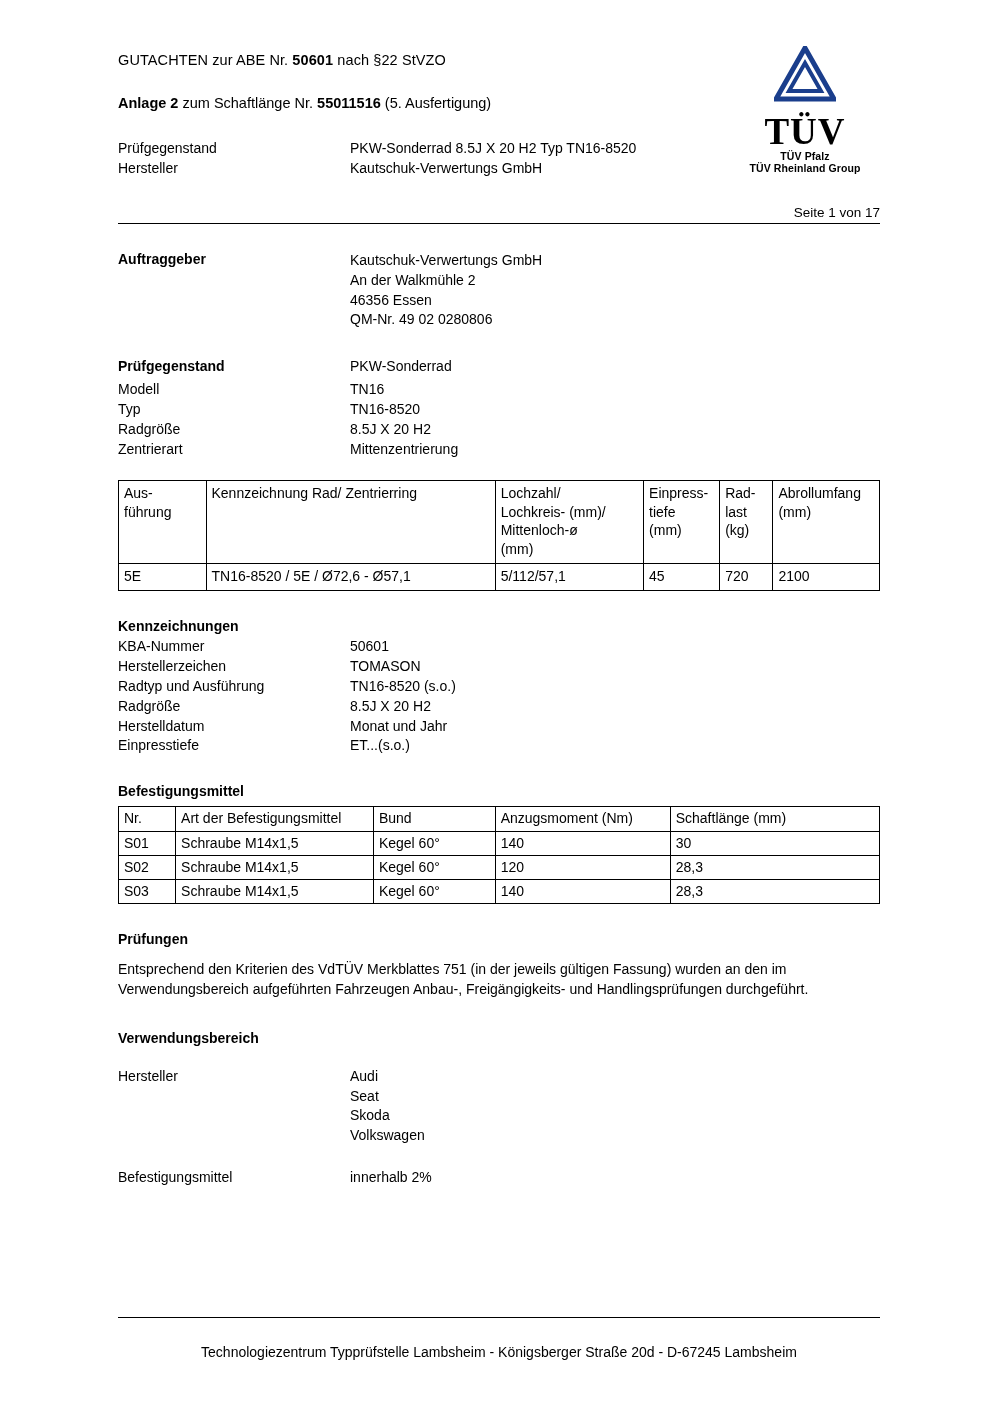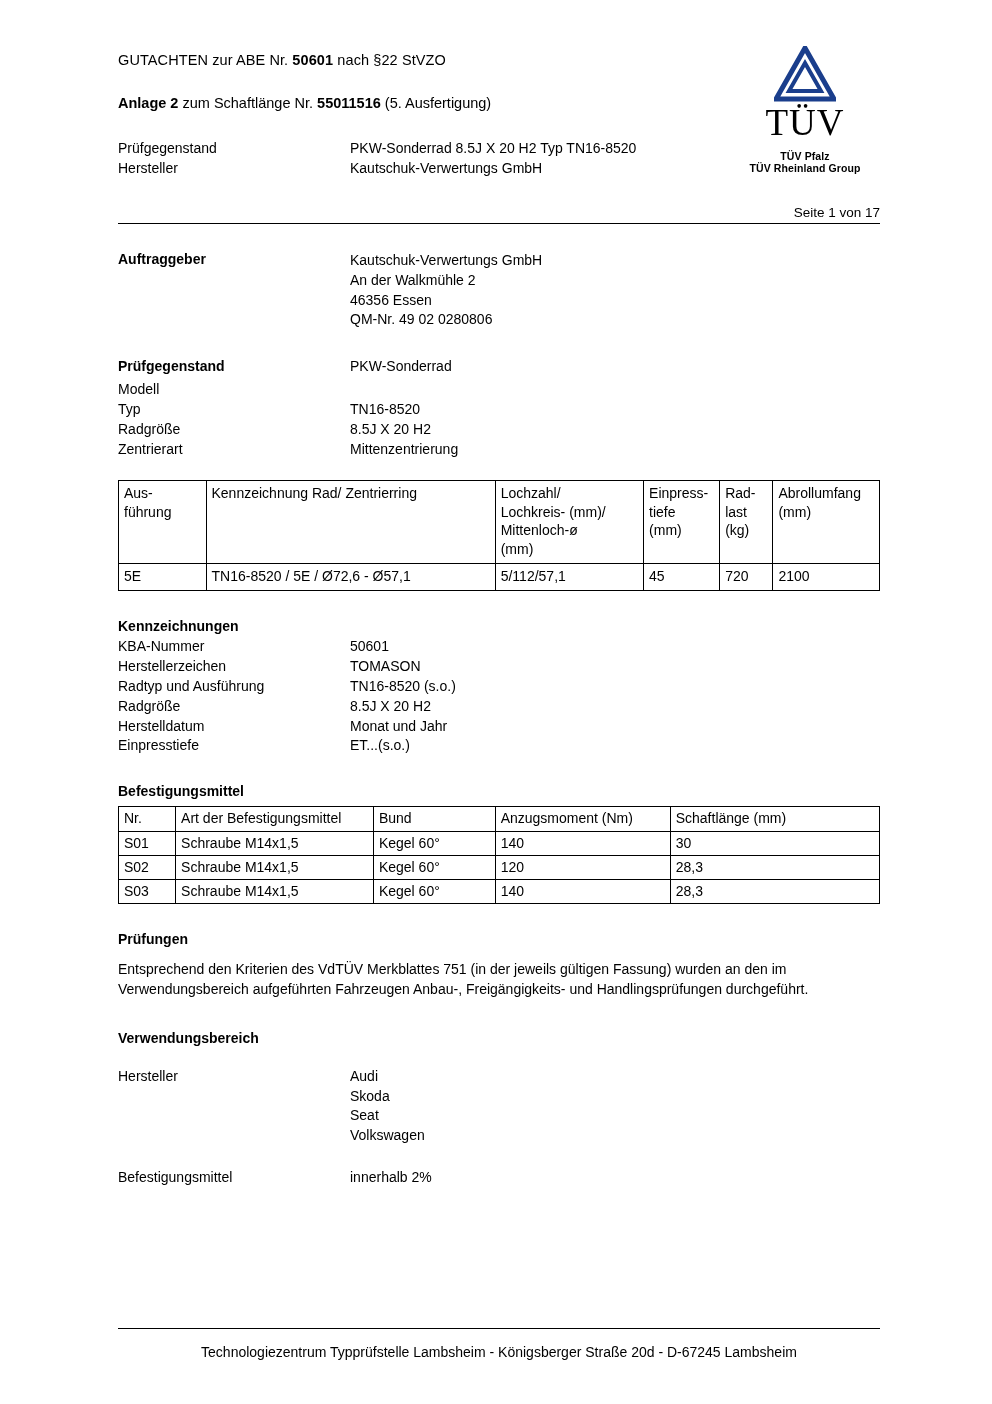--- a/index.html
+++ b/index.html
@@ -46,31 +46,30 @@
   .logo-box {
     position: absolute;
     right: 112px;
     top: 46px;
     width: 150px;
     text-align: center;
   }
   .tuv-triangle svg { display: block; margin: 0 auto; }
   .tuv-word {
     font-family: "Liberation Serif", serif;
-    font-weight: normal;
+    font-weight: bold;
     font-size: 37px;
     letter-spacing: 1px;
     line-height: 1;
-    margin-top: 2px;
+    margin-top: 11px;
   }
   .tuv-sub {
     font-size: 10.5px;
     font-weight: bold;
     line-height: 1.15;
-    margin-top: 9px;
     letter-spacing: 0.1px;
   }
   .page-num {
     text-align: right;
     font-size: 13.5px;
     border-bottom: 1.4px solid #000;
     padding-bottom: 3px;
     margin-top: 26px;
   }
   
@@ -107,21 +106,21 @@
     font-size: 14px;
     line-height: 1.45;
     margin-top: 12px;
   }
   .footer {
     position: absolute;
     left: 118px;
     right: 112px;
     bottom: 44px;
     border-top: 1.4px solid #000;
-    padding-top: 15px;
+    padding-top: 26px;
     font-size: 14px;
     text-align: center;
   }
 </style>
 </head>
 <body>
 
 <div class="page">
 
   <div class="logo-box">
@@ -165,20 +164,21 @@
     </div>
   </div>
 
   <div class="sec">
     <div class="kv">
       <div class="kv-k sec-title">Prüfgegenstand</div>
       <div class="kv-v">PKW-Sonderrad</div>
     </div>
     <div class="kv">
       <div class="kv-k">Modell</div>
+      <div class="kv-v">TN16</div>
     </div>
     <div class="kv">
       <div class="kv-k">Typ</div>
       <div class="kv-v">TN16-8520</div>
     </div>
     <div class="kv">
       <div class="kv-k">Radgröße</div>
       <div class="kv-v">8.5J X 20 H2</div>
     </div>
     <div class="kv">
@@ -311,22 +311,22 @@
     <div class="sec-title">Prüfungen</div>
     <div class="para">Entsprechend den Kriterien des VdTÜV Merkblattes 751 (in der jeweils gültigen Fassung) wurden an den im Verwendungsbereich aufgeführten Fahrzeugen Anbau-, Freigängigkeits- und Handlingsprüfungen durchgeführt.</div>
   </div>
 
   <div class="sec" style="margin-top:30px">
     <div class="sec-title">Verwendungsbereich</div>
     <div class="kv" style="margin-top:21px">
       <div class="kv-k">Hersteller</div>
       <div class="kv-v">
         <div>Audi</div>
+        <div>Seat</div>
         <div>Skoda</div>
-        <div>Seat</div>
         <div>Volkswagen</div>
       </div>
     </div>
     <div class="kv" style="margin-top:22px">
       <div class="kv-k">Befestigungsmittel</div>
       <div class="kv-v">innerhalb 2%</div>
     </div>
   </div>
 
   <div class="footer">Technologiezentrum Typprüfstelle Lambsheim - Königsberger Straße 20d - D-67245 Lambsheim</div>

